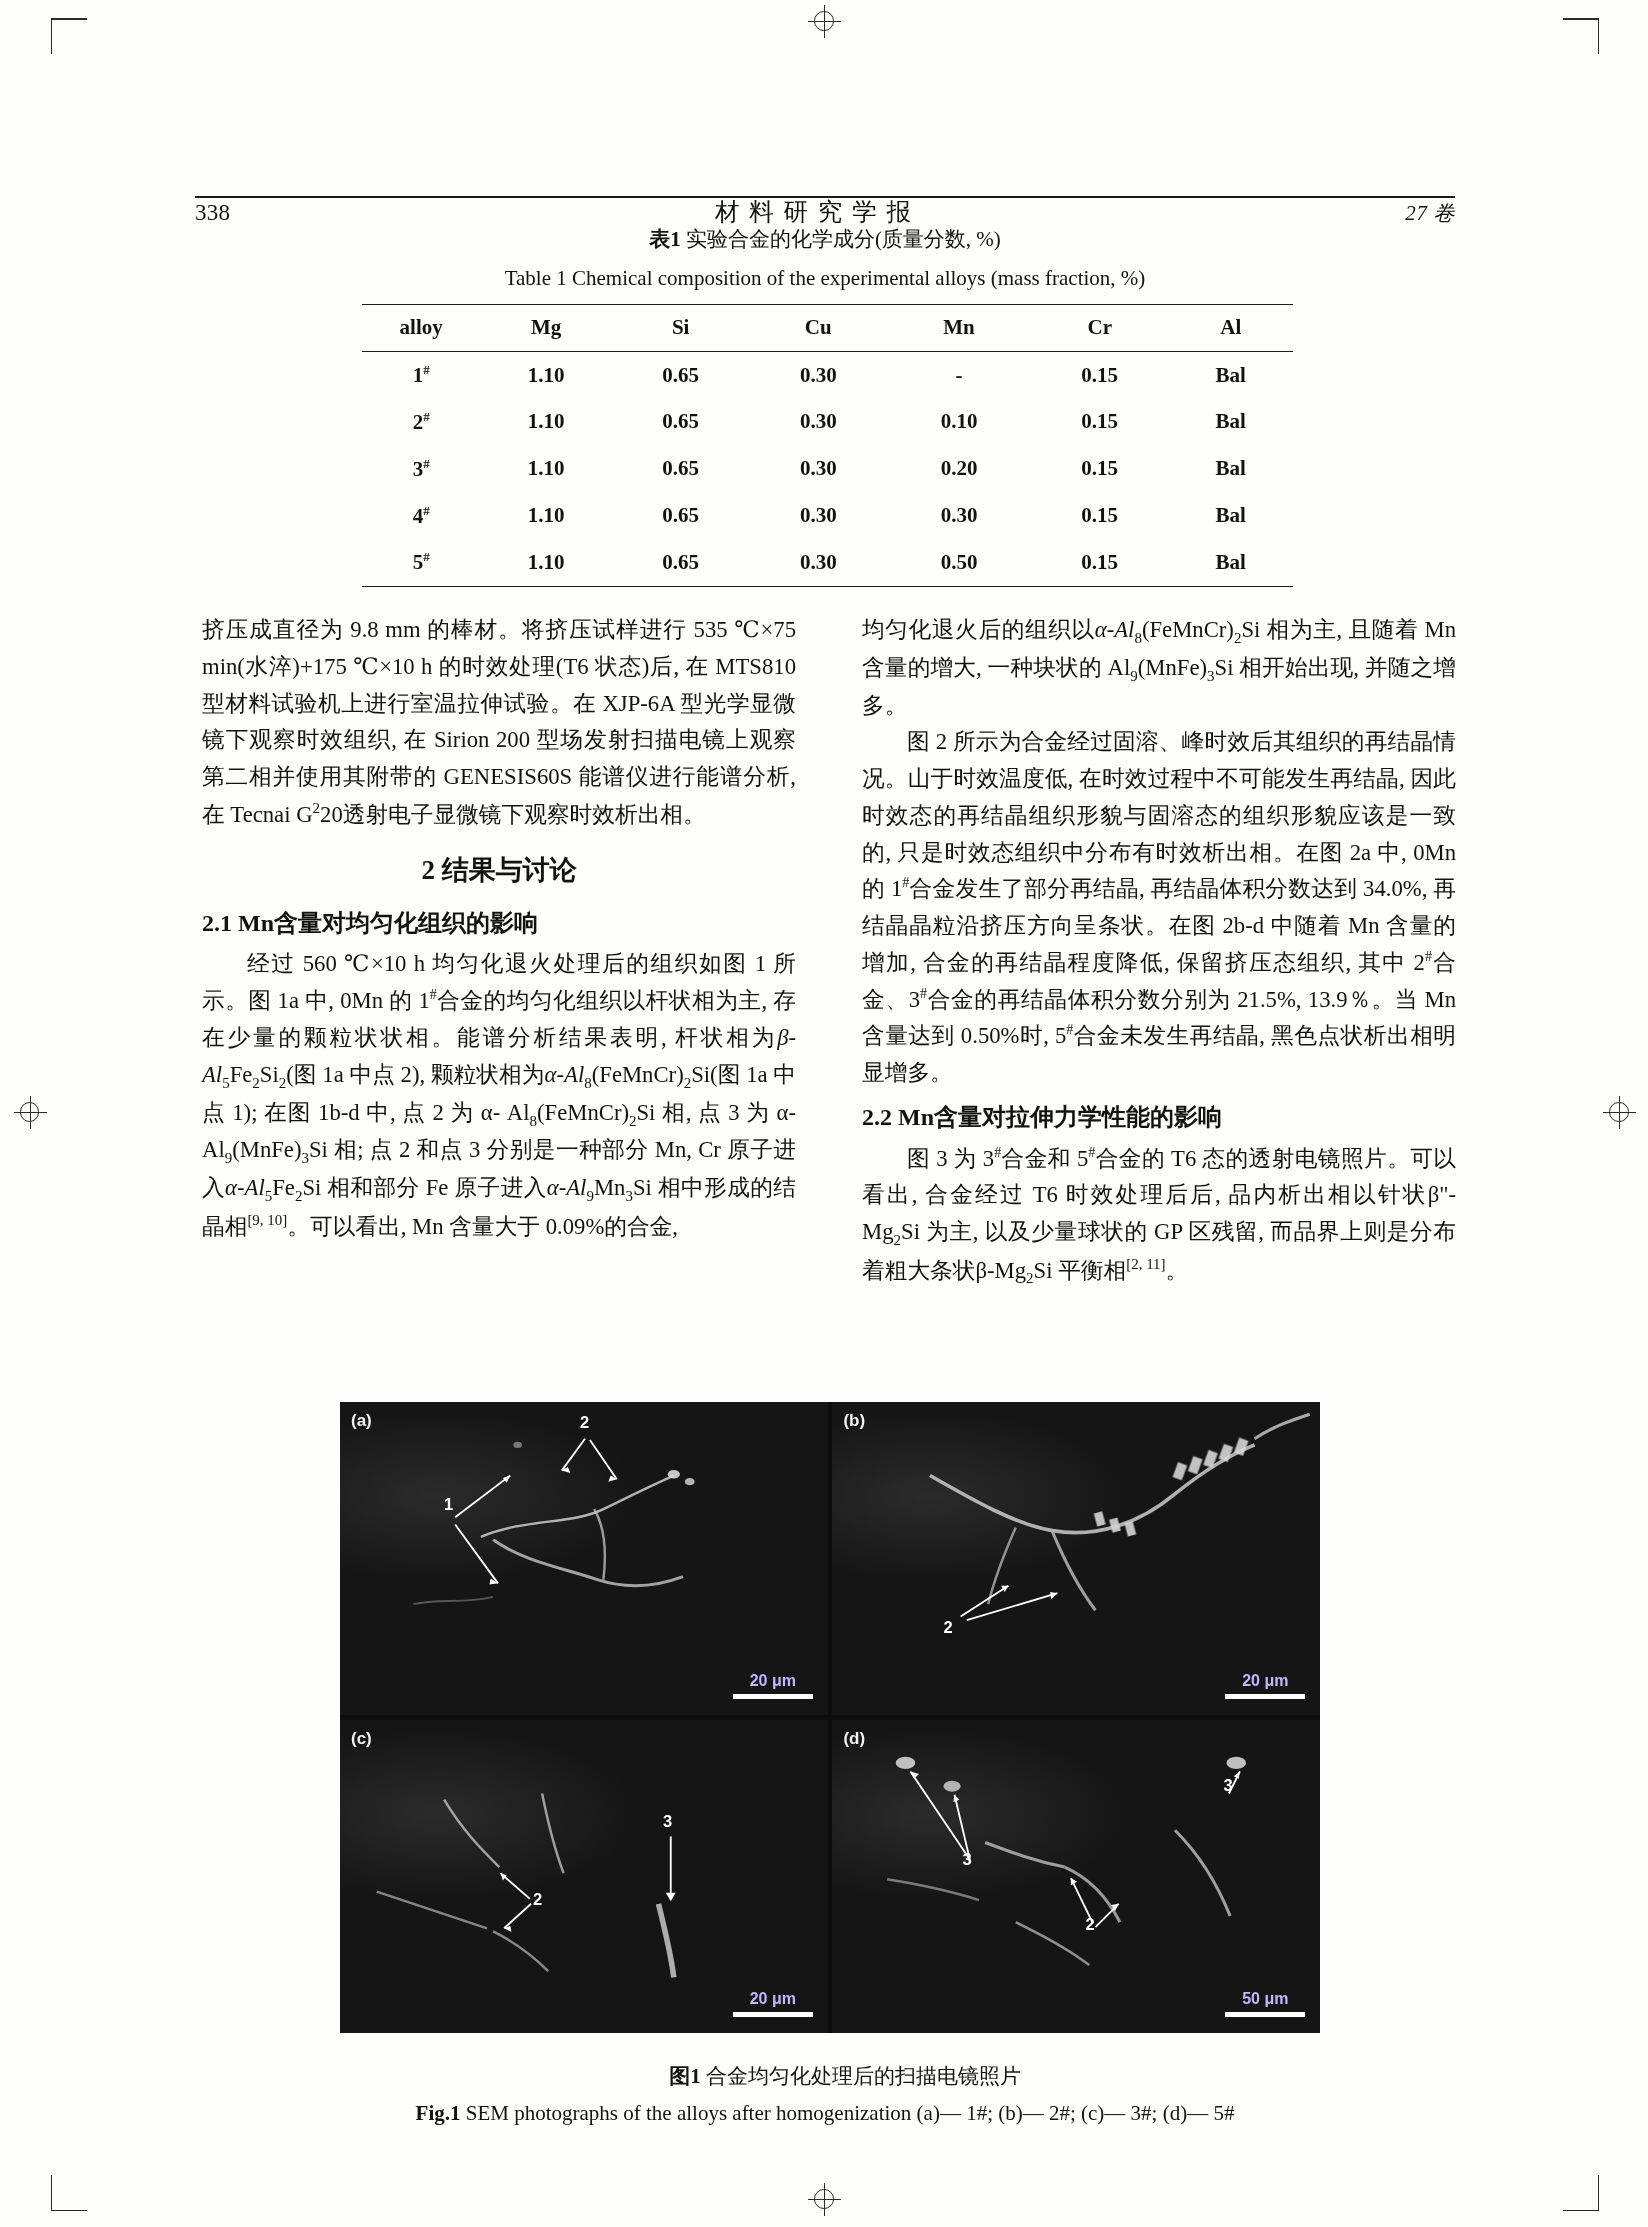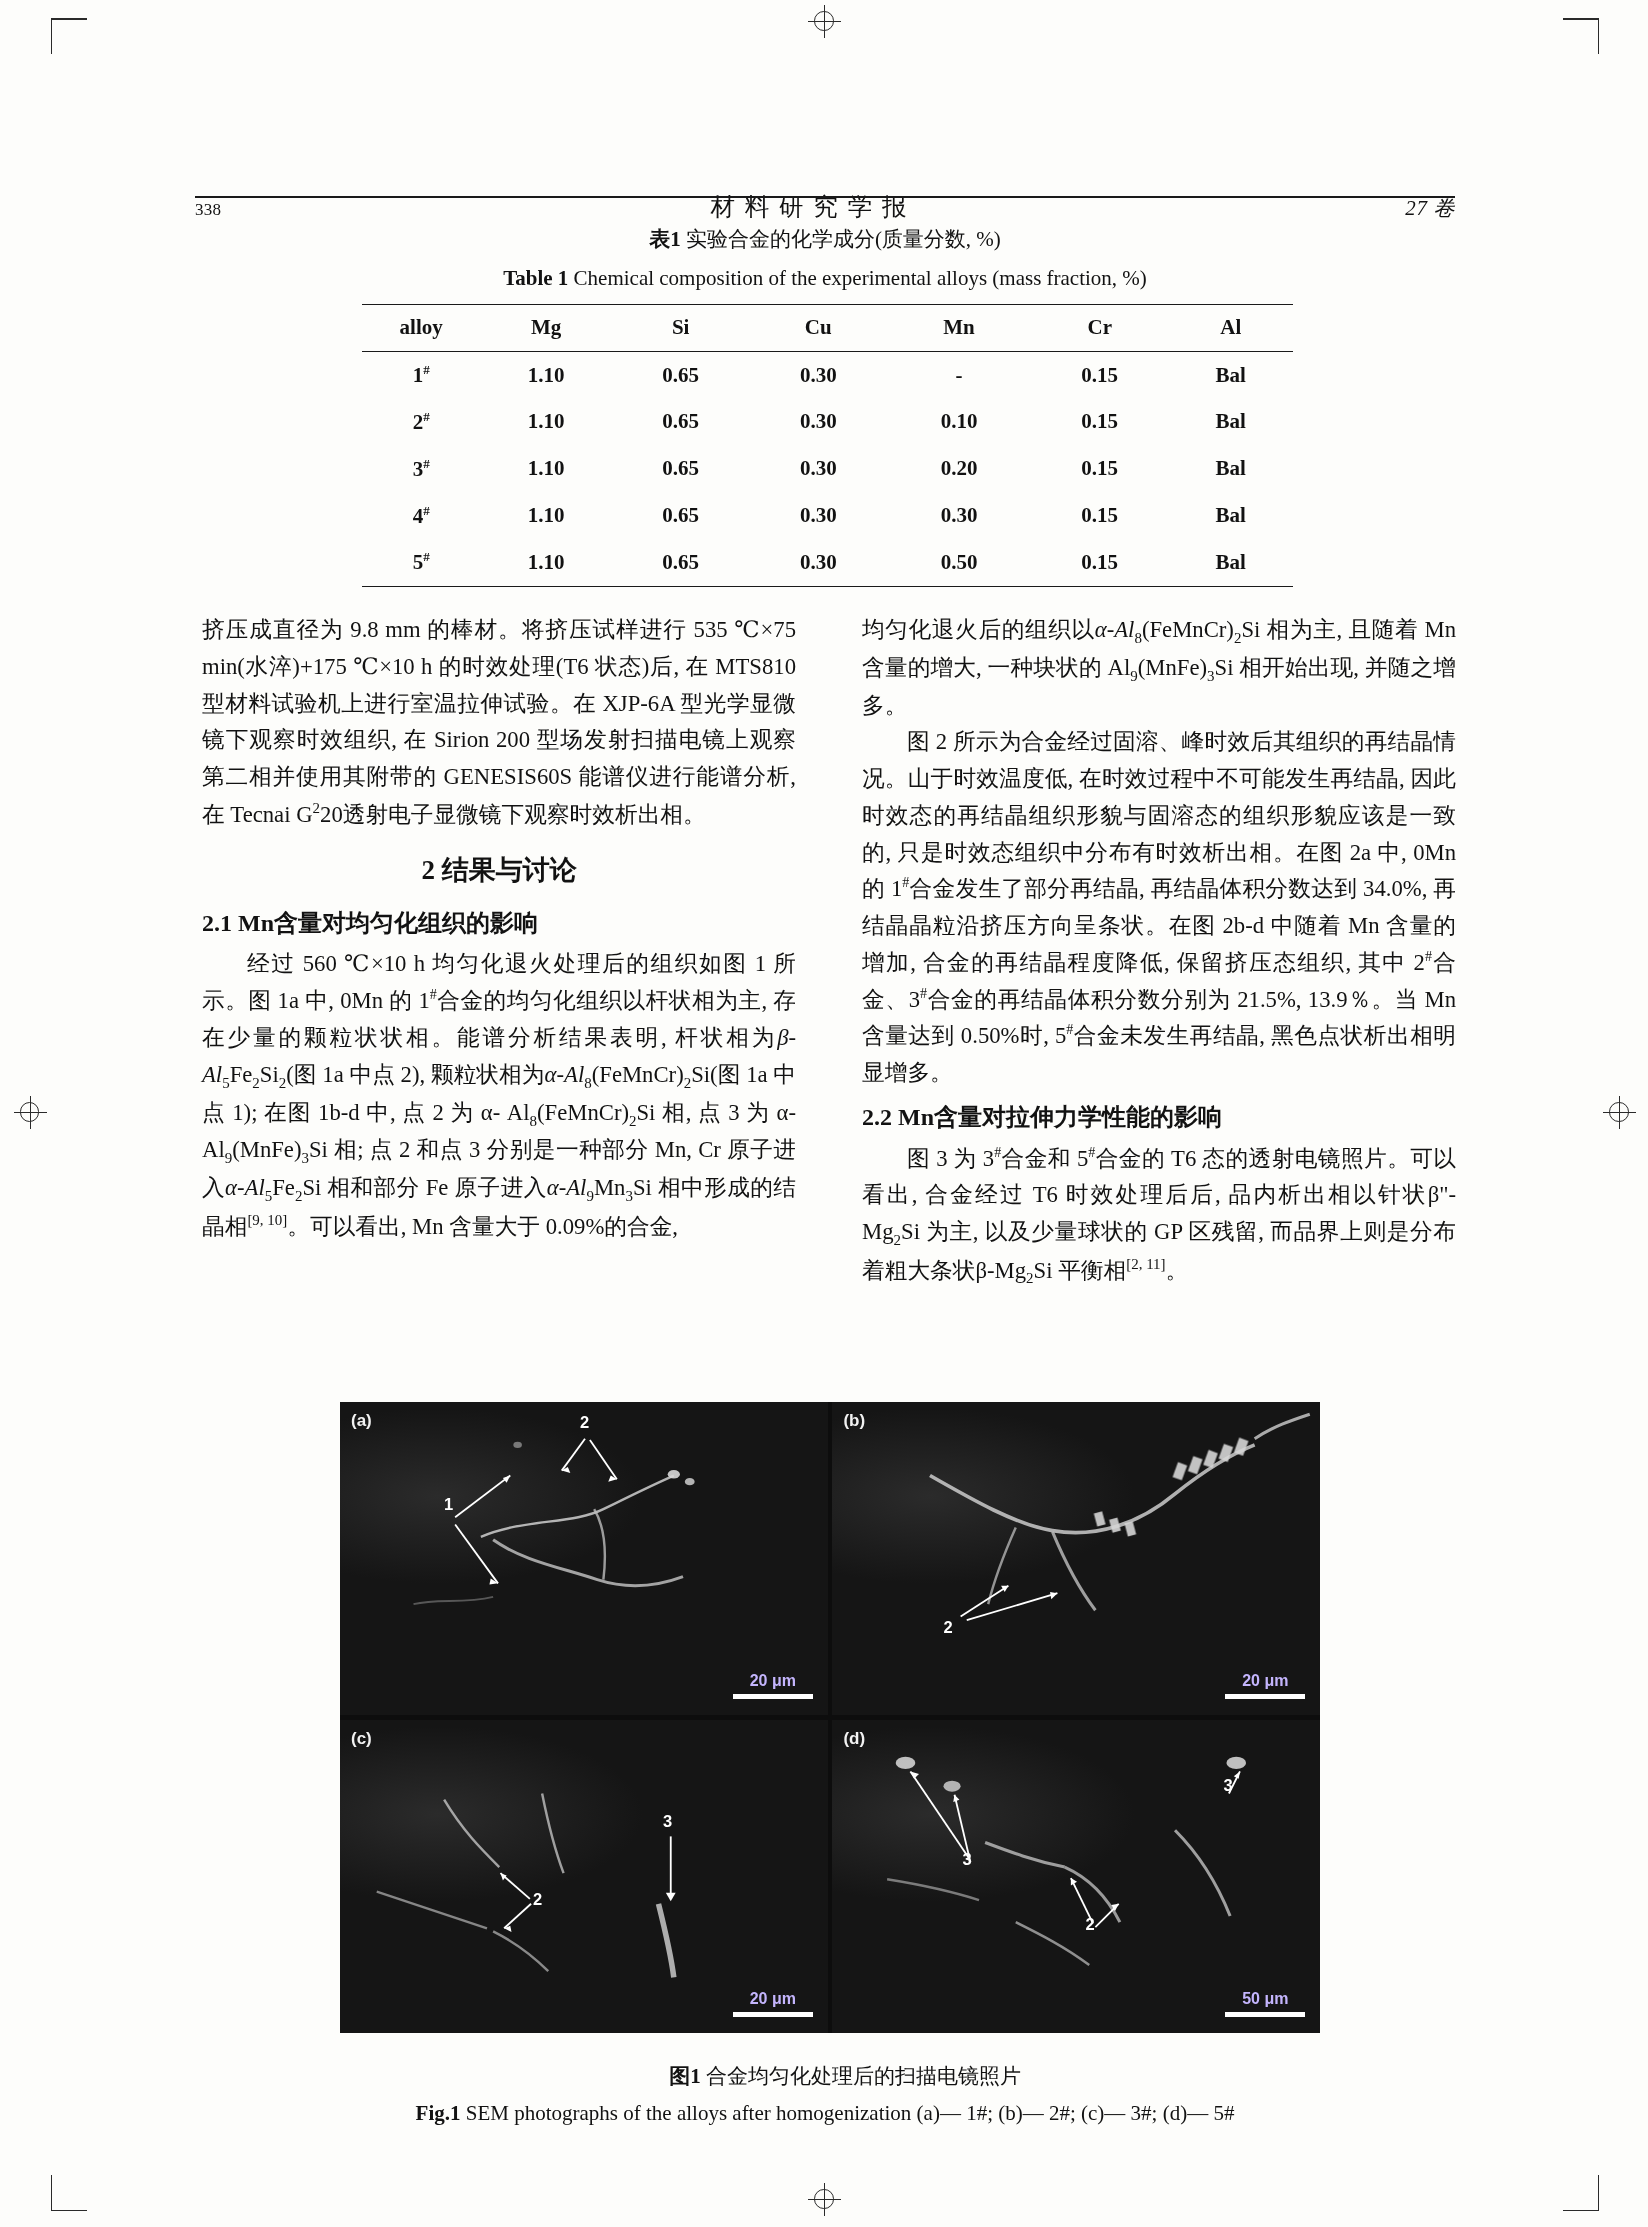--- a/index.html
+++ b/index.html
@@ -63,21 +63,21 @@
   .runhead {
     position: absolute;
     left: 195px;
     top: 158px;
     width: 1260px;
     display: flex;
     align-items: baseline;
     justify-content: space-between;
     font-size: 24.5px;
   }
-  .runhead .folio { font-size: 17px; letter-spacing: 0.3px; margin-top: 42px; }
+  .runhead .folio { font-size: 23px; letter-spacing: 0.3px; margin-top: 42px; }
   .runhead .journal {
     font-family: "DejaVu Serif", "Liberation Serif", serif;
     font-size: 24.5px;
     letter-spacing: 9.8px;
     font-weight: 500;
   }
   .runhead .vol { font-size: 21px; letter-spacing: 0.6px; font-style: italic; }
   .rule {
     position: absolute;
     left: 195px;
@@ -98,21 +98,21 @@
   }
   .tbl-cap-cn b { font-weight: bold; }
   .tbl-cap-en {
     position: absolute;
     left: 195px;
     top: 266px;
     width: 1260px;
     text-align: center;
     font-size: 21px;
   }
-  .tbl-cap-en b { font-weight: bold; }
+  .tbl-cap-en b { font-weight: normal; }
 
   
   table.alloys {
     position: absolute;
     left: 362px;
     top: 304px;
     width: 931px;
     border-collapse: collapse;
     font-size: 21px;
   }

